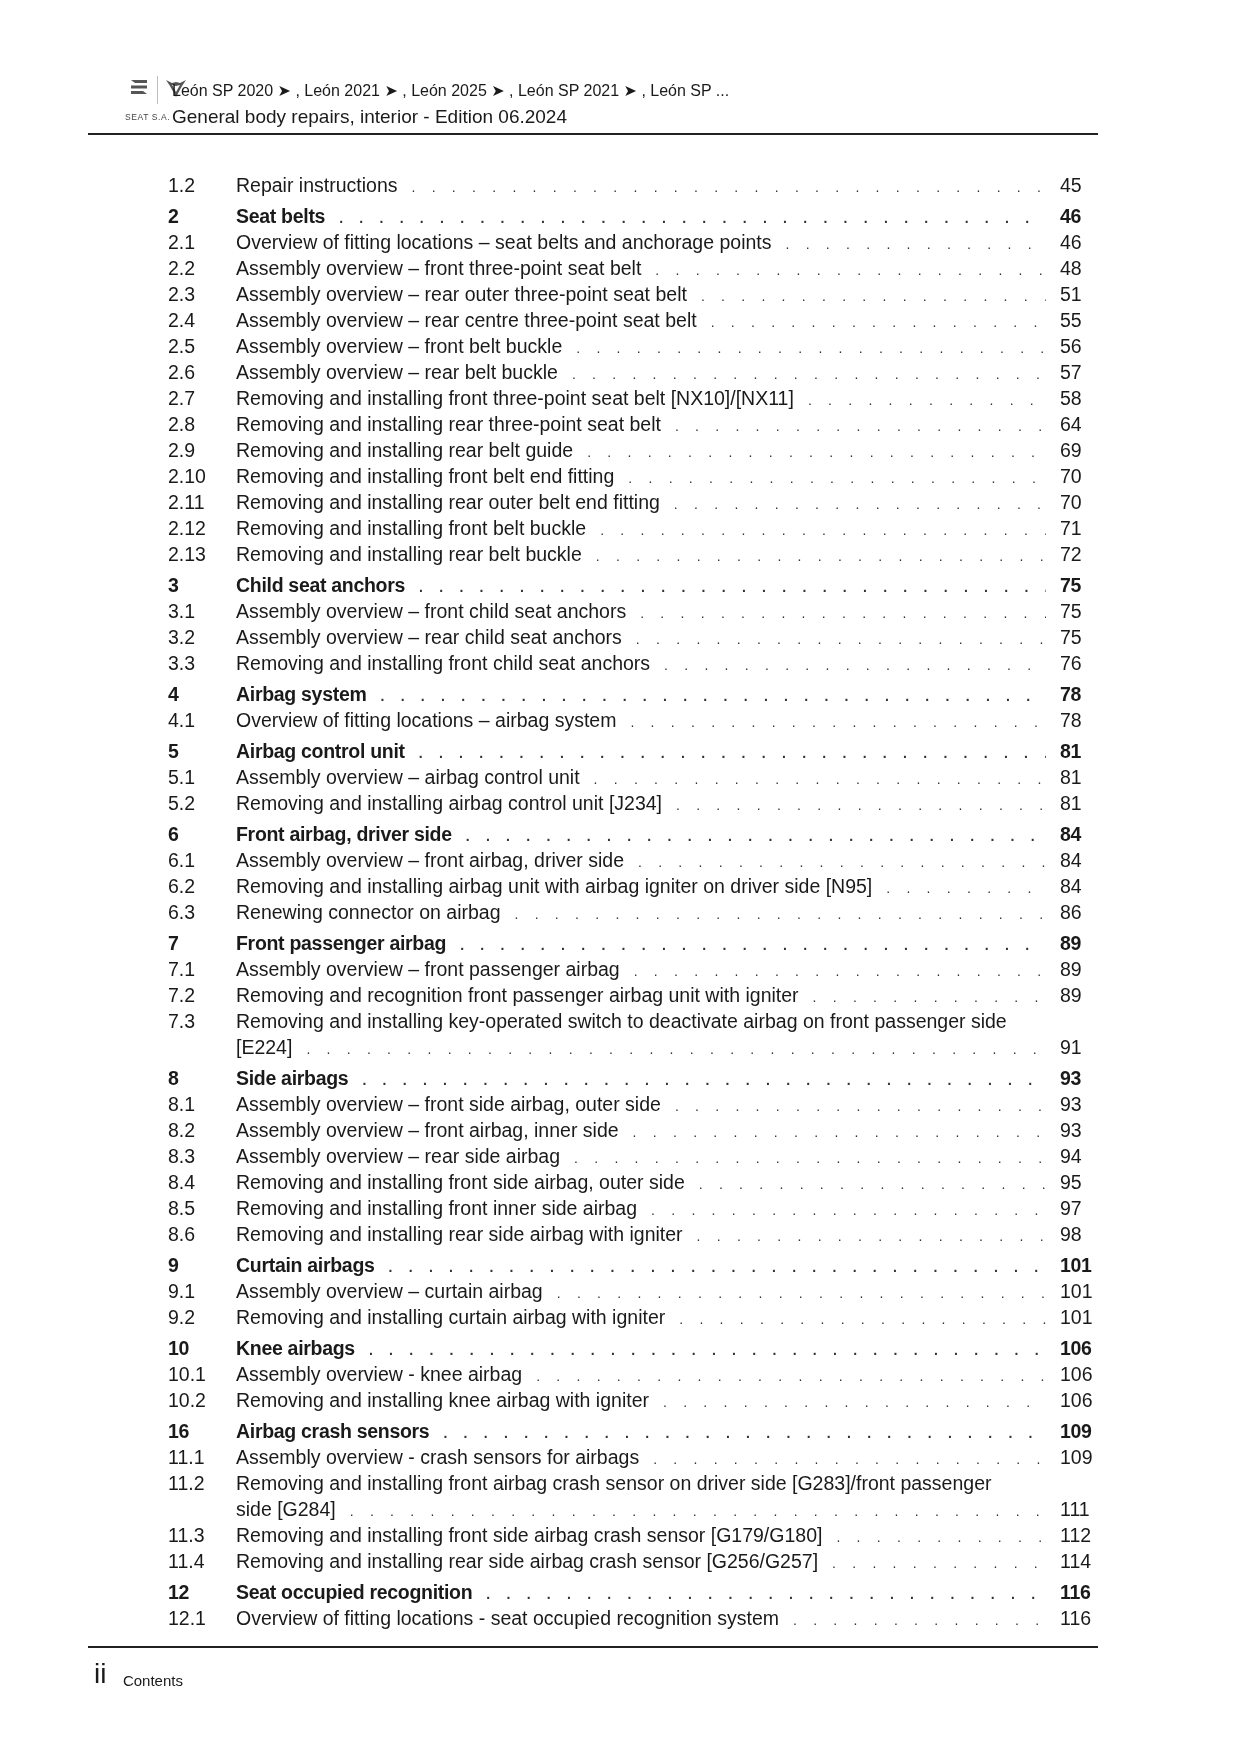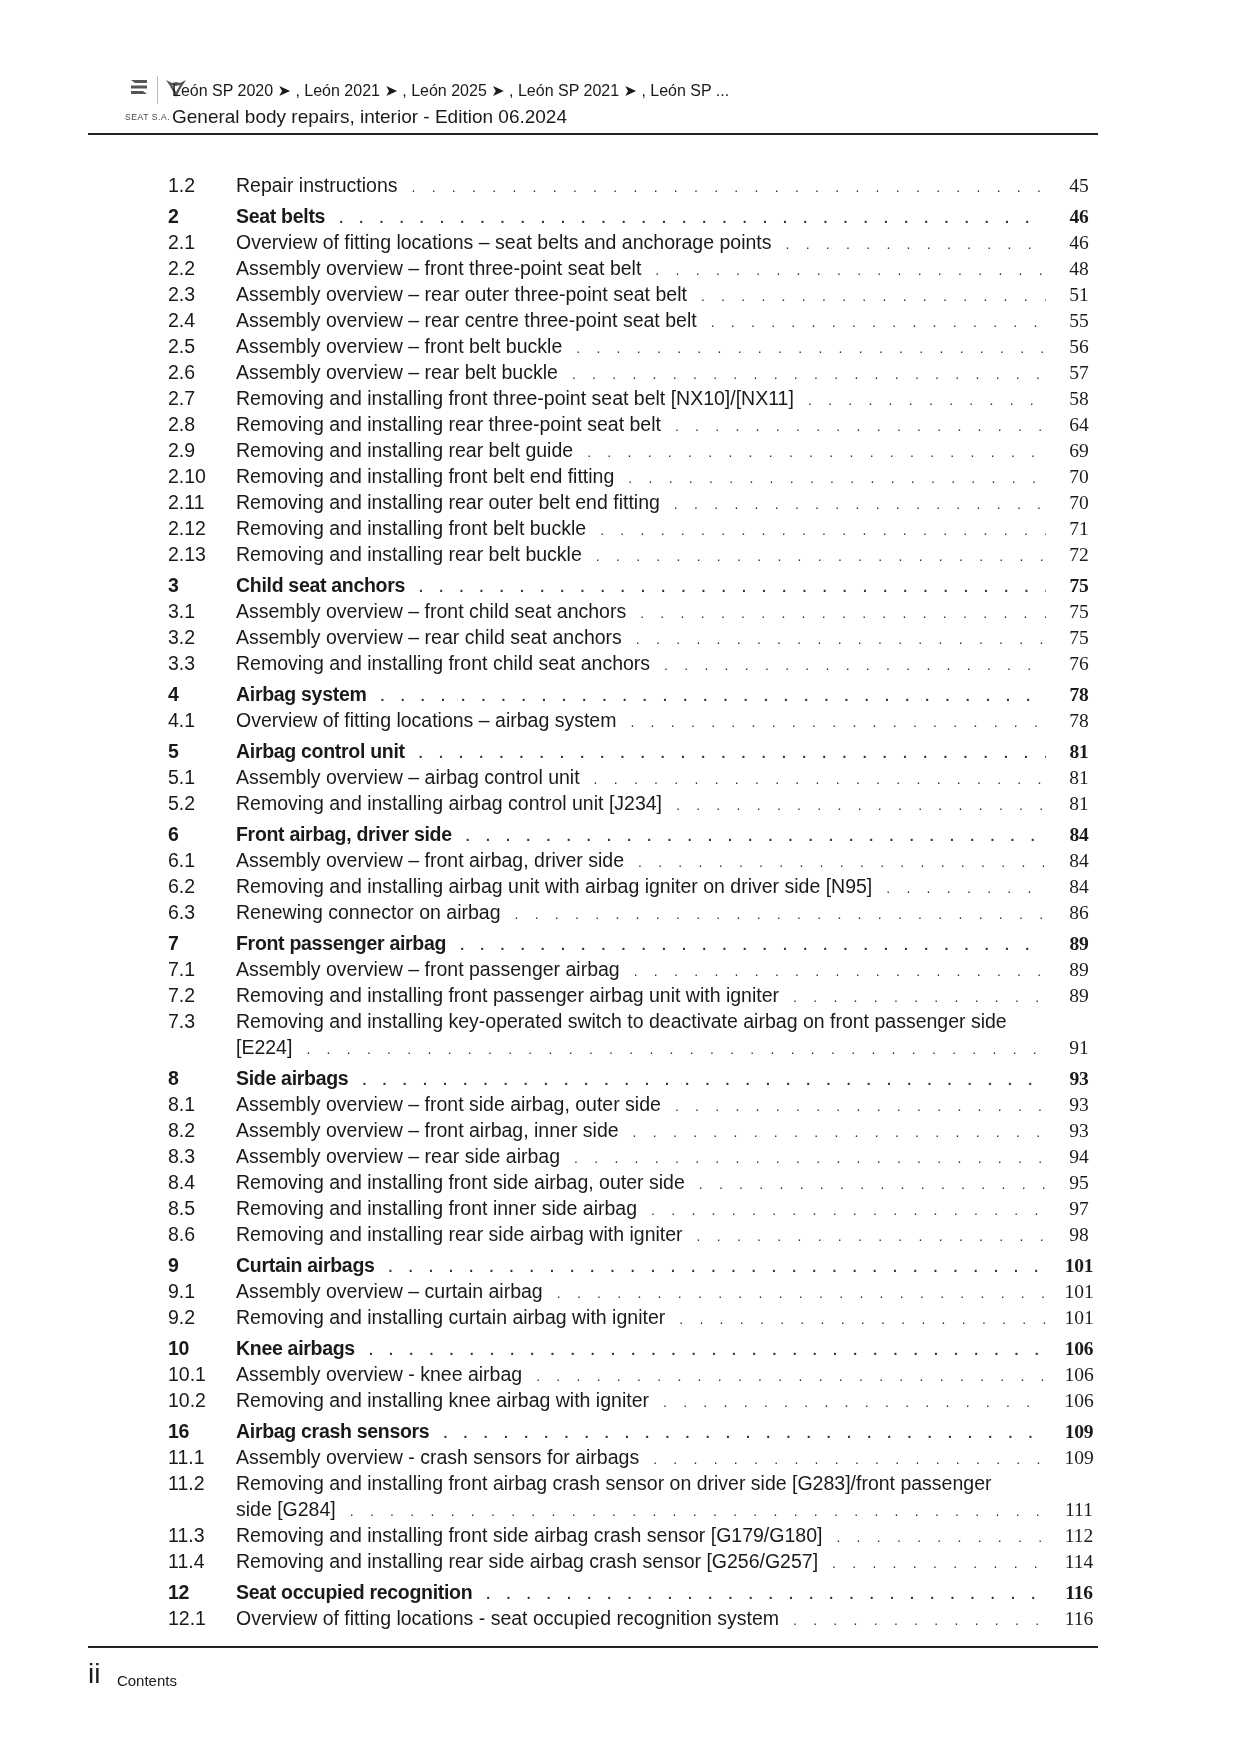--- a/index.html
+++ b/index.html
@@ -14,28 +14,28 @@
   .htitle{position:absolute;left:84px;top:8px;font-size:16px;line-height:22px;white-space:nowrap;}
   .hsub{position:absolute;left:84px;top:34px;font-size:19px;line-height:22px;white-space:nowrap;}
   .rule-top{position:absolute;left:88px;top:133px;width:1010px;height:2px;background:#222;}
   .toc{position:absolute;left:140px;top:172px;width:958px;}
   .row{position:relative;display:flex;align-items:baseline;font-size:19.5px;line-height:26px;height:26px;margin-left:28px;}
   .row.chapter{margin-top:5px;height:26px;}
   .row.first{margin-top:0;}
   .num{width:68px;flex:0 0 68px;}
   .title{flex:0 1 auto;white-space:nowrap;}
   .dots{flex:1 1 auto;overflow:hidden;white-space:nowrap;margin:0 14px 0 14px;letter-spacing:6.2px;color:#333;font-size:14px;}
-  .page{flex:0 0 auto;width:38px;text-align:center;font-family:Liberation Serif, serif;}
+  .page{flex:0 0 auto;width:38px;text-align:left;}
   .chapter .num,.chapter .title,.chapter .page{font-weight:bold;letter-spacing:-0.3px;}
   .chapter .dots{font-weight:bold;}
   .row.wrap{height:auto;flex-direction:column;align-items:stretch;}
   .wrap .line1{display:flex;}
   .wrap .line2{display:flex;align-items:baseline;padding-left:68px;}
   .rule-bottom{position:absolute;left:88px;top:1646px;width:1010px;height:2px;background:#222;}
-  .footer{position:absolute;left:88px;top:1658px;}
+  .footer{position:absolute;left:94px;top:1658px;}
   .footer .pg{font-size:28px;font-family:"Liberation Sans",sans-serif;vertical-align:bottom;}
   .footer .sec{font-size:15px;margin-left:12px;}
 </style>
 </head>
 <body>
 
 <div class="header">
   <div class="logo">
     <svg class="seat-mark" viewBox="0 0 20 18">
       <path d="M2 2 H18 V5 H6 Z" fill="#555"></path>
@@ -229,21 +229,21 @@
       <span class="page">89</span>
     </div>
     <div class="row">
       <span class="num">7.1</span>
       <span class="title">Assembly overview – front passenger airbag</span>
       <span class="dots">. . . . . . . . . . . . . . . . . . . . . . . . . . . . . . . . . . . . . . . . . . . . . . . . . . . . . . . . . . . . . . . . . . . . . . . . . . . . . . . . . . . . . . . . . . . . . . . . . . . . . . . . . . . .</span>
       <span class="page">89</span>
     </div>
     <div class="row">
       <span class="num">7.2</span>
-      <span class="title">Removing and installing front passenger airbag unit with igniter</span>
+      <span class="title">Removing and recognition front passenger airbag unit with igniter</span>
       <span class="dots">. . . . . . . . . . . . . . . . . . . . . . . . . . . . . . . . . . . . . . . . . . . . . . . . . . . . . . . . . . . . . . . . . . . . . . . . . . . . . . . . . . . . . . . . . . . . . . . . . . . . . . . . . . . .</span>
       <span class="page">89</span>
     </div>
     <div class="row wrap" style="height: 52px;">
       <div class="line1">
         <span class="num">7.3</span>
         <span class="title">Removing and installing key-operated switch to deactivate airbag on front passenger side</span>
       </div>
       <div class="line2">
         <span class="title">[E224]</span>

